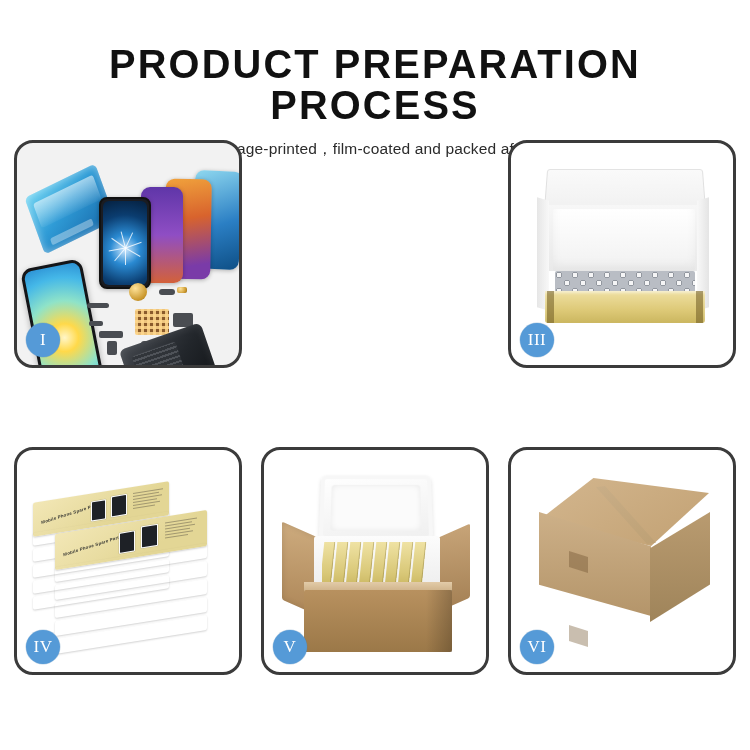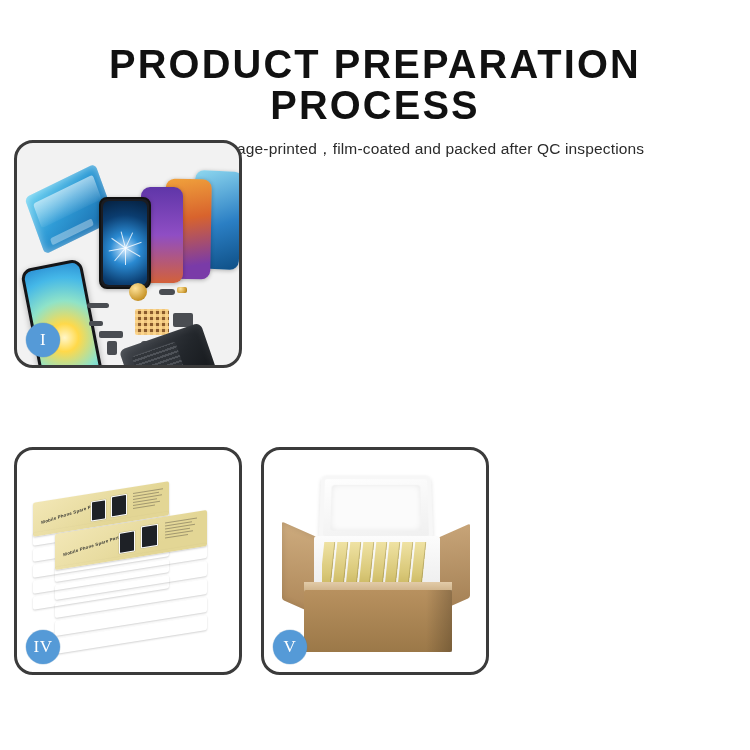--- a/index.html
+++ b/index.html
@@ -335,20 +335,32 @@
           <div class="pt" style="left:74px;top:58px;width:12px;height:14px;"></div>
           <div class="pt" style="left:86px;top:32px;width:20px;height:14px;"></div>
           <div class="pt" style="left:2px;top:40px;width:14px;height:5px;"></div>
         </div>
         <div class="backcov"></div>
       </div>
       <div class="badge">I</div>
     </div>
 
 
+    <div class="panel p3 c2 r0">
+      <div class="stage">
+        <div class="lidback"></div>
+        <div class="innerback"></div>
+        <div class="lside"></div>
+        <div class="rside"></div>
+        <div class="foam"></div>
+        <div class="bw"></div>
+        <div class="front"></div>
+      </div>
+      <div class="badge">III</div>
+    </div>
 
     <div class="panel p4 c0 r1">
       <div class="stage">
         <div class="stack">
 
           <div class="top" style="left:4px;top:16px;width:136px;height:34px;transform:skewY(-9deg);">
             <div class="lbl" style="left:8px;top:14px;transform:rotate(-9deg);">Mobile Phone Spare Parts</div>
             <div class="thumb" style="left:58px;top:8px;width:15px;height:20px;">
                 <i></i>
               </div>
@@ -412,15 +424,26 @@
             <div class="yb" style="left:65px"></div>
           <div class="yb" style="left:78px"></div>
             <div class="yb" style="left:91px"></div>
         </div>
         <div class="cartonTopEdge"></div>
         <div class="cartonBody"></div>
       </div>
       <div class="badge">V</div>
     </div>
 
+    <div class="panel p6 c2 r1">
+      <div class="stage">
+        <div class="topface"></div>
+        <div class="tape"></div>
+        <div class="leftface"></div>
+        <div class="rightface"></div>
+        <div class="tab1"></div>
+        <div class="tab2"></div>
+      </div>
+      <div class="badge">VI</div>
+    </div>
 
   </div>
 </div>
 
 </body></html>

